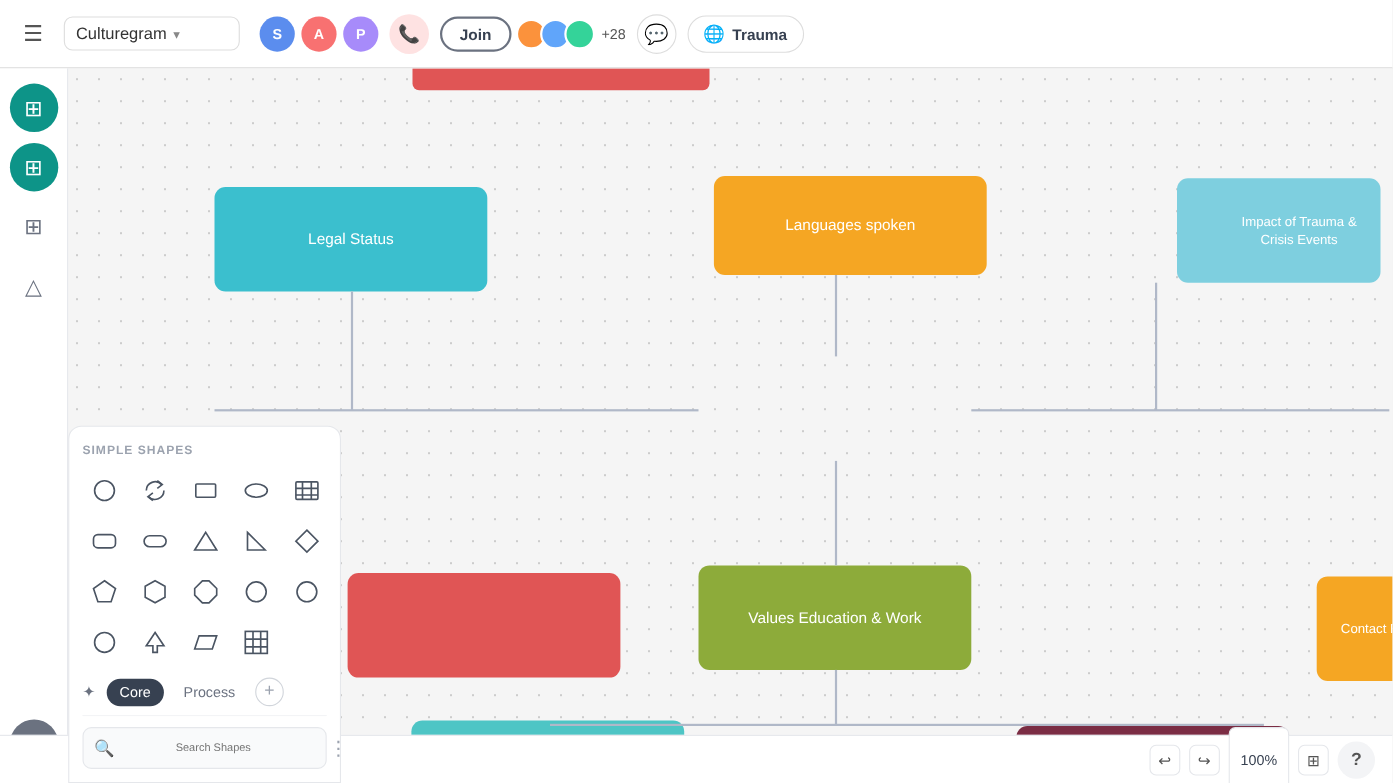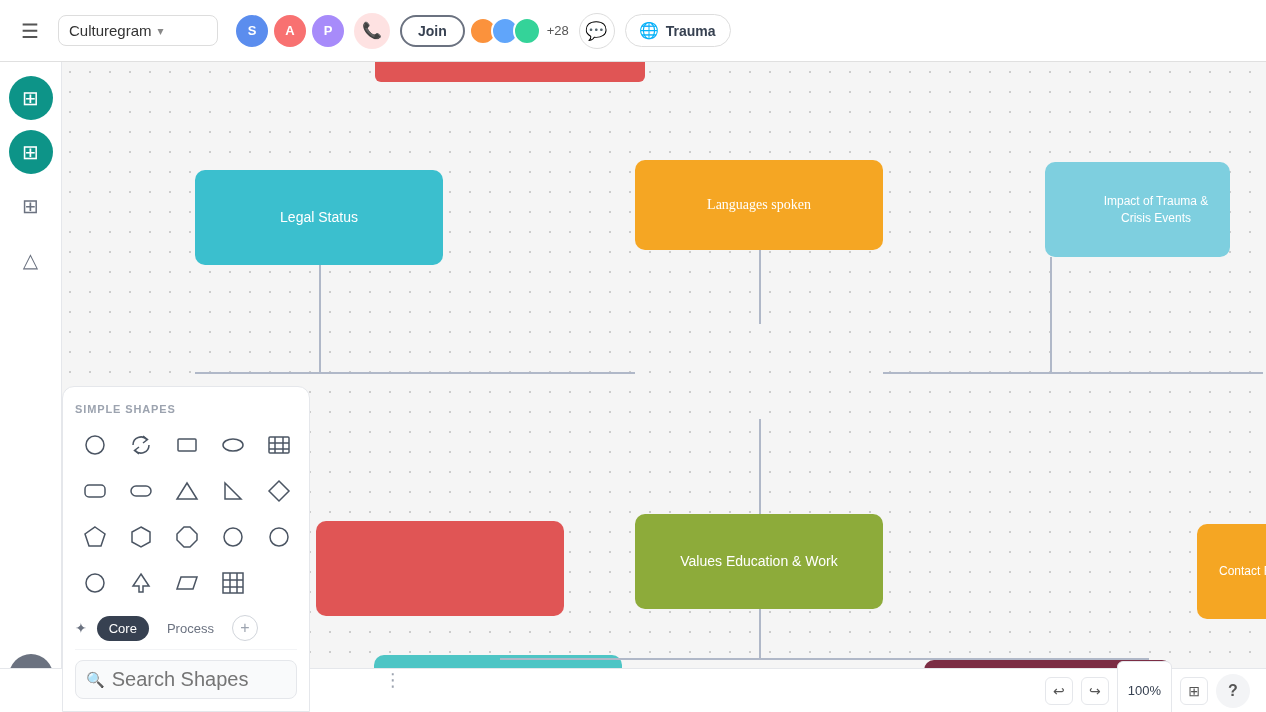--- a/index.html
+++ b/index.html
@@ -34,22 +34,22 @@
 
     
     #canvas { position: absolute; top: 62px; left: 0; right: 0; bottom: 0; background: #f5f5f5; background-image: radial-gradient(circle, #ccc 1px, transparent 1px); background-size: 20px 20px; overflow: hidden; }
 
     
     .node {
       position: absolute; border-radius: 10px; display: flex; align-items: center; justify-content: center;
       font-size: 14px; color: white; text-align: center; line-height: 1.4; padding: 10px;
     }
     #node-legal { background: #3bbfce; width: 248px; height: 95px; left: 195px; top: 108px; }
-    #node-languages { background: #f5a623; width: 248px; height: 90px; left: 635px; top: 98px; font-family: Liberation Serif, serif; }
-    #node-impact { background: #7ecfdf; width: 185px; height: 95px; left: 1045px; top: 100px; padding-left: 47px; }
+    #node-languages { background: #f5a623; width: 248px; height: 90px; left: 649px; top: 98px; }
+    #node-impact { background: #7ecfdf; width: 185px; height: 95px; left: 1070px; top: 100px; padding-left: 47px; }
     #node-individual { background: #1a3a5c; width: 248px; height: 95px; left: 635px; top: 262px; }
     #node-values-ed { background: #8dab3a; width: 248px; height: 95px; left: 635px; top: 452px; align-items: center; }
     #node-values-fam { background: #4ec5c5; width: 248px; height: 95px; left: 374px; top: 593px; }
     #node-opression { background: #7b2d44; width: 248px; height: 95px; left: 924px; top: 598px; }
     #node-contact { background: #f5a623; width: 160px; height: 95px; left: 1197px; top: 462px; }
     #node-red-partial { background: #e05555; width: 248px; height: 95px; left: 316px; top: 459px; border-radius: 10px; }
 
     
     .connector { position: absolute; background: #b0b8c8; }
     .conn-v { width: 2px; }
@@ -78,21 +78,21 @@
 
     
     #tabs-row { display: flex; align-items: center; gap: 6px; margin-bottom: 10px; padding-bottom: 8px; border-bottom: 1px solid #f3f4f6; }
     .tab-item { padding: 5px 12px; border-radius: 16px; font-size: 13px; font-weight: 500; cursor: pointer; color: #6b7280; background: none; border: none; }
     .tab-add { width: 26px; height: 26px; border-radius: 50%; border: 1.5px solid #d1d5db; background: none; cursor: pointer; display: flex; align-items: center; justify-content: center; color: #9ca3af; font-size: 16px; font-weight: 300; }
     .tab-icon { background: none; border: none; cursor: pointer; color: #6b7280; font-size: 14px; margin-right: 4px; }
 
     
     #search-row { display: flex; align-items: center; background: #f9fafb; border: 1px solid #e5e7eb; border-radius: 8px; padding: 7px 10px; gap: 7px; }
     #search-icon-wrap { color: #9ca3af; font-size: 15px; }
-    #search-input { border: none; background: none; outline: none; font-size: 20px; color: #374151; flex: 1; }
+    #search-input { border: none; background: none; outline: none; font-size: 10px; color: #374151; flex: 1; margin-left: 48px; }
     #search-more { color: #9ca3af; font-size: 18px; cursor: pointer; }
 
     
     #bottom-bar { position: absolute; bottom: 0; right: 0; left: 0; height: 44px; background: white; border-top: 1px solid #e5e7eb; display: flex; align-items: center; justify-content: flex-end; padding: 0 16px; gap: 8px; z-index: 50; }
     #undo-btn, #redo-btn { width: 28px; height: 28px; border-radius: 6px; border: 1px solid #e5e7eb; background: white; cursor: pointer; display: flex; align-items: center; justify-content: center; font-size: 14px; color: #555; }
     #zoom-display { background: white; border: 1px solid #e5e7eb; border-radius: 6px; padding: 21px 10px; font-size: 13px; font-weight: 500; color: #374151; }
     #grid-btn { width: 28px; height: 28px; border-radius: 6px; border: 1px solid #e5e7eb; background: white; cursor: pointer; display: flex; align-items: center; justify-content: center; font-size: 14px; color: #555; }
     #help-btn { width: 34px; height: 34px; border-radius: 50%; background: #f3f4f6; border: none; cursor: pointer; display: flex; align-items: center; justify-content: center; font-size: 16px; font-weight: 700; color: #555; }
   </style>
 </head>

